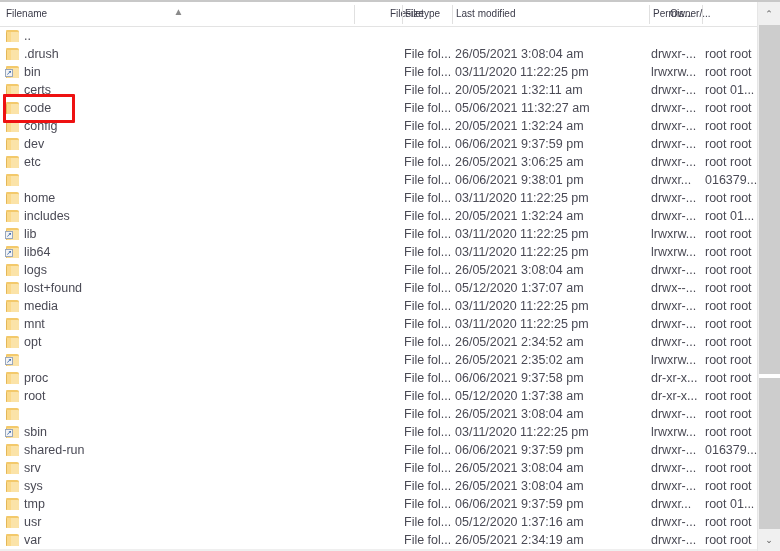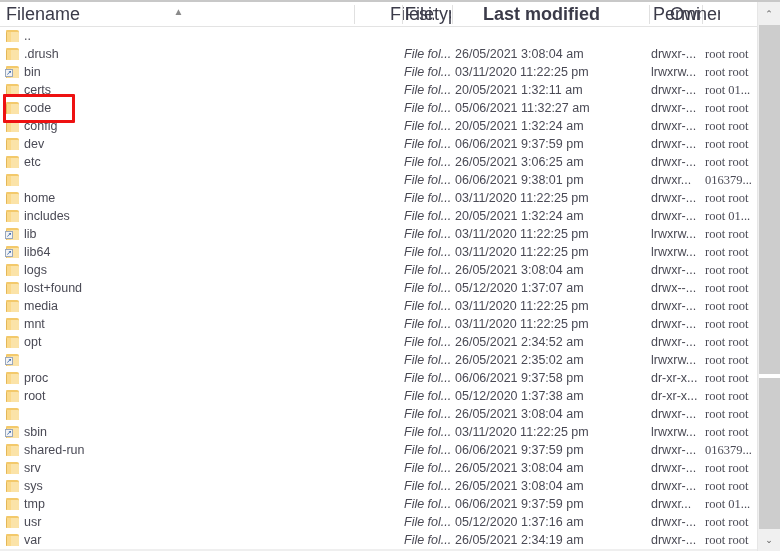--- a/index.html
+++ b/index.html
@@ -26,21 +26,21 @@
     width: 757px;
     height: 25px;
     background: #ffffff;
     border-bottom: 1px solid #e3e3e3;
   }
   .hdr-cell {
     position: absolute;
     top: 0;
     height: 24px;
     line-height: 24px;
-    font-size: 18px;
+    font-size: 10px;
     color: #3b3b49;
     white-space: nowrap;
     overflow: hidden;
   }
   .hdr-sep {
     position: absolute;
     top: 3px;
     width: 1px;
     height: 19px;
     background: #e0e0e0;
@@ -75,24 +75,24 @@
     top: 0;
     height: 18px;
     line-height: 18px;
     font-size: 12.5px;
     color: #4a4a55;
     white-space: nowrap;
     overflow: hidden;
   }
   .c-name  { left: 24px;  width: 330px; }
   .c-size  { left: 356px; width: 44px; text-align: right; }
-  .c-type  { left: 404px; width: 46px; font-style: italic; }
+  .c-type  { left: 404px; width: 46px; }
   .c-mod   { left: 455px; width: 190px; }
   .c-perm  { left: 651px; width: 50px; }
-  .c-owner { left: 705px; width: 52px; font-family: Liberation Serif, serif; }
+  .c-owner { left: 705px; width: 52px; }
 
   
   .ico {
     position: absolute;
     left: 6px; top: 2px;
     width: 15px; height: 14px;
   }
   .folder-back {
     position: absolute;
     left: 0; top: 1px;
@@ -195,21 +195,21 @@
     <div class="hdr-cell" style="left:6px;width:165px;">Filename</div>
     <div class="sort-caret">▲</div>
 
     <div class="hdr-sep" style="left:354px;"></div>
     <div class="hdr-cell" style="left:358px;width:44px;margin-left:32px;">Filesize</div>
 
     <div class="hdr-sep" style="left:402px;"></div>
     <div class="hdr-cell" style="left:405px;width:46px;">Filetype</div>
 
     <div class="hdr-sep" style="left:452px;"></div>
-    <div class="hdr-cell" style="left:483px;width:190px;font-weight:bold;">Last modified</div>
+    <div class="hdr-cell" style="left:456px;width:190px;">Last modified</div>
 
     <div class="hdr-sep" style="left:649px;"></div>
     <div class="hdr-cell" style="left:653px;width:48px;">Permis...</div>
 
     <div class="hdr-sep" style="left:702px;"></div>
     <div class="hdr-cell" style="left:670px;width:50px;">Owner/...</div>
   </div>
 
   <div class="list" id="rowlist">
       <div class="row">

